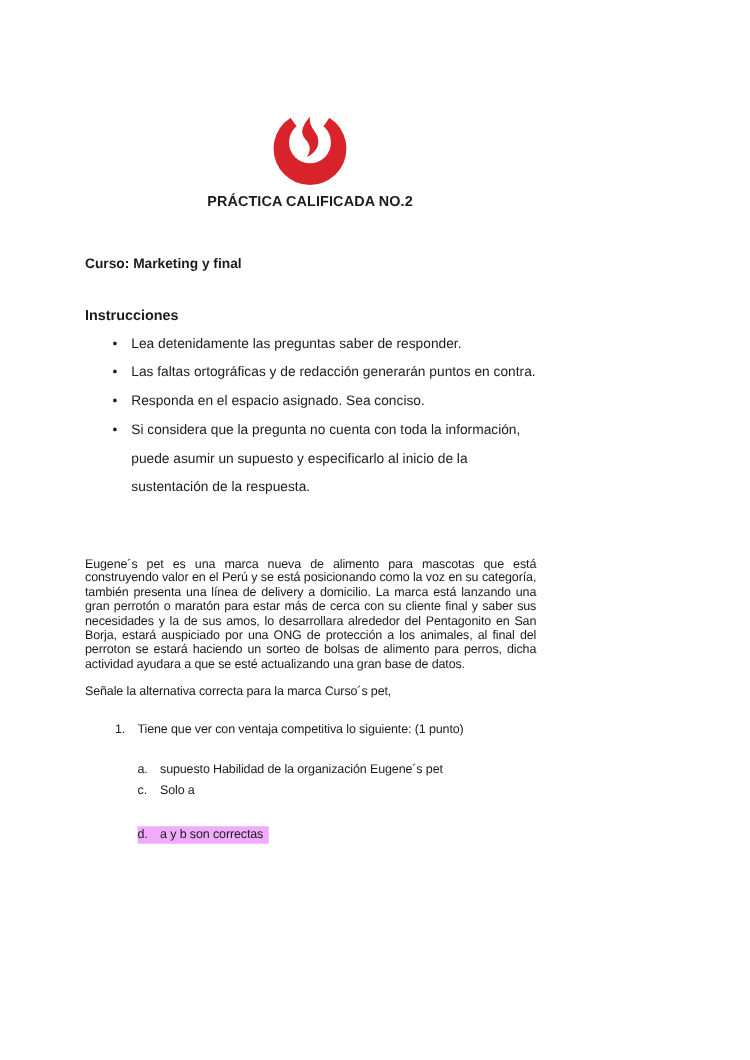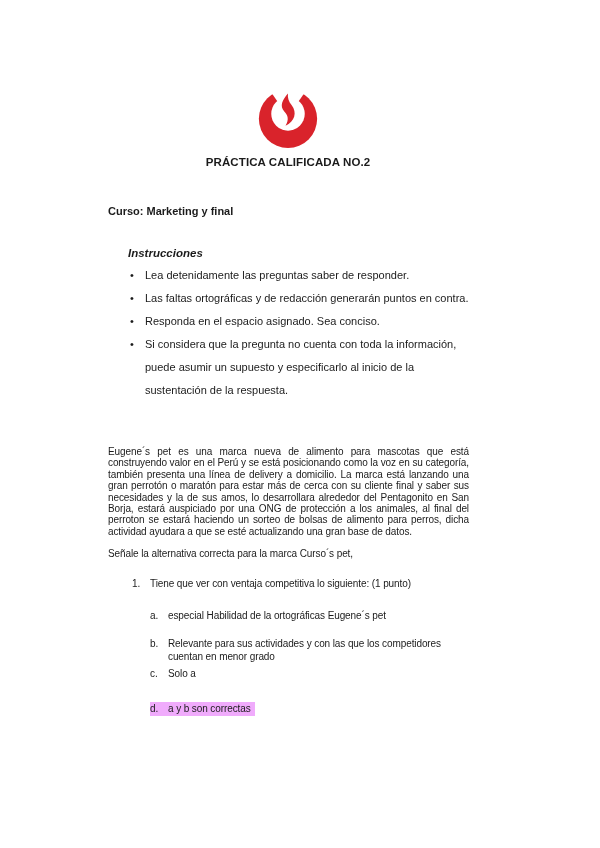--- a/index.html
+++ b/index.html
@@ -4,21 +4,20 @@
 <style>
   html, body { margin: 0; padding: 0; background: #ffffff; }
   .page {
     position: relative;
     width: 496px;
     height: 848px;
     background: #ffffff;
     font-family: "Liberation Sans", sans-serif;
     color: #1b1b1b;
     overflow: hidden;
-    padding-left: 40px;
   }
   .content { padding: 0 67px 0 68px; }
 
   .logo-wrap {
     margin: 86px auto 0 auto;
     width: 64px;
     height: 62px;
   }
   .logo-wrap svg { display: block; width: 64px; height: 62px; }
 
@@ -35,23 +34,21 @@
   .hline {
     font-size: 11px;
     font-weight: bold;
     line-height: 22px;
   }
 
   .instr-heading {
     margin-top: 20px;
     font-size: 11.5px;
     font-weight: bold;
-    font-style: italic;
     line-height: 22px;
-    margin-left: 20px;
   }
 
   ul.instr-list {
     margin: 0; padding: 0;
     list-style: none;
   }
   ul.instr-list li {
     font-size: 11px;
     line-height: 23px;
     padding-left: 37px;
@@ -135,23 +132,22 @@
     </ul>
 
     <p class="case">Eugene´s pet es una marca nueva de alimento para mascotas que está construyendo valor en el Perú y se está posicionando como la voz en su categoría, también presenta una línea de delivery a domicilio. La marca está lanzando una gran perrotón o maratón para estar más de cerca con su cliente final y saber sus necesidades y la de sus amos, lo desarrollara alrededor del Pentagonito en San Borja, estará auspiciado por una ONG de protección a los animales, al final del perroton se estará haciendo un sorteo de bolsas de alimento para perros, dicha actividad ayudara a que se esté actualizando una gran base de datos.</p>
 
     <p class="prompt">Señale la alternativa correcta para la marca Curso´s pet,</p>
 
     <div class="question">
 
       <div class="qline"><span class="qnum">1.</span><span>Tiene que ver con ventaja competitiva lo siguiente:  (1 punto)</span></div>
 
-      <div class="option opt-a"><span class="opt-inner"><span class="opt-letter">a.</span><span>especial Habilidad de la ortográficas Eugene´s pet</span></span></div>
+      <div class="option opt-a"><span class="opt-inner"><span class="opt-letter">a.</span><span>supuesto Habilidad de la organización Eugene´s pet</span></span></div>
 
-      <div class="option opt-b"><span class="opt-inner"><span class="opt-letter">b.</span><span>Relevante para sus actividades y con las que los competidores cuentan en menor grado</span></span></div>
 
       <div class="option opt-c"><span class="opt-inner"><span class="opt-letter">c.</span><span>Solo a</span></span></div>
 
       <div class="option opt-d"><span class="opt-inner opt-inner-hl" style="background-color: #f0abfc;"><span class="opt-letter">d.</span><span>a y b son correctas</span></span></div>
 
     </div>
 
   </div>
 </div>
 

